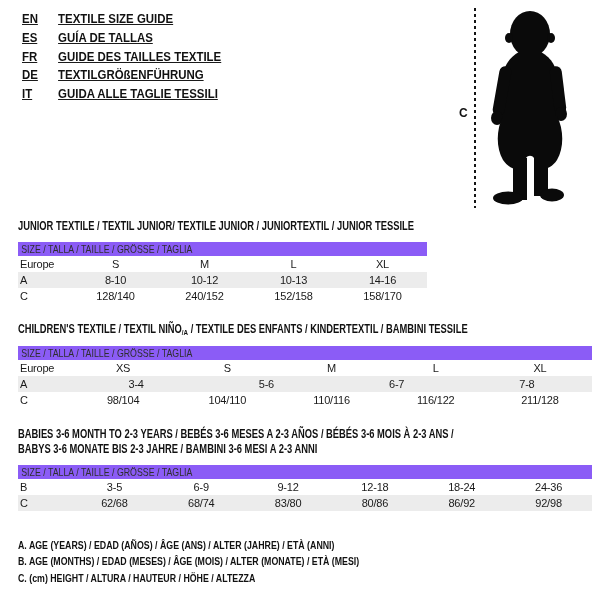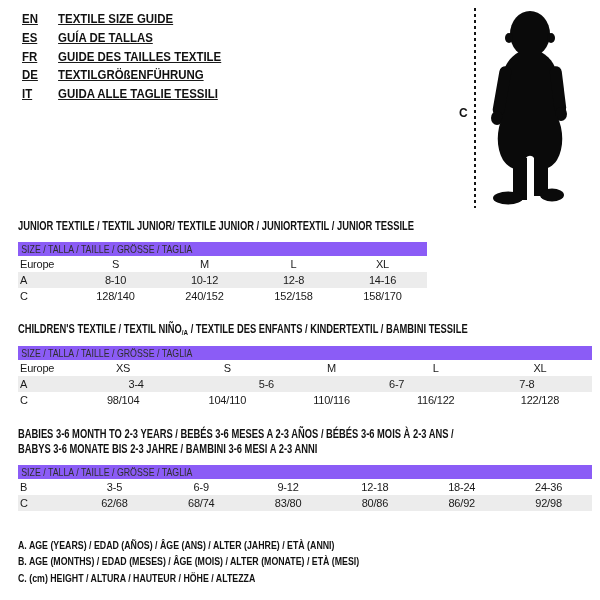--- a/index.html
+++ b/index.html
@@ -113,21 +113,21 @@
       <div class="tlabel">Europe</div>
       <div class="tcell">S</div>
       <div class="tcell">M</div>
       <div class="tcell">L</div>
       <div class="tcell">XL</div>
     </div>
     <div class="trow gray">
       <div class="tlabel">A</div>
       <div class="tcell">8-10</div>
       <div class="tcell">10-12</div>
-      <div class="tcell">12-8</div>
+      <div class="tcell">10-13</div>
       <div class="tcell">14-16</div>
     </div>
     <div class="trow">
       <div class="tlabel">C</div>
       <div class="tcell">128/140</div>
       <div class="tcell">240/152</div>
       <div class="tcell">152/158</div>
       <div class="tcell">158/170</div>
     </div>
   </div>
@@ -153,21 +153,21 @@
       <div class="tcell">5-6</div>
       <div class="tcell">6-7</div>
       <div class="tcell">7-8</div>
     </div>
     <div class="trow">
       <div class="tlabel">C</div>
       <div class="tcell">98/104</div>
       <div class="tcell">104/110</div>
       <div class="tcell">110/116</div>
       <div class="tcell">116/122</div>
-      <div class="tcell">122/128</div>
+      <div class="tcell">211/128</div>
     </div>
   </div>
 
   <div class="sec-title" style="top:427px;">
     <div>BABIES 3-6 MONTH TO 2-3 YEARS / BEBÉS 3-6 MESES A 2-3 AÑOS / BÉBÉS 3-6 MOIS À 2-3 ANS /</div>
     <div>BABYS 3-6 MONATE BIS 2-3 JAHRE / BAMBINI 3-6 MESI A 2-3 ANNI</div>
   </div>
   <div class="table" style="top:465px; width:574px;">
     <div class="size-bar">
       <span>SIZE / TALLA / TAILLE / GRÖSSE / TAGLIA</span>

